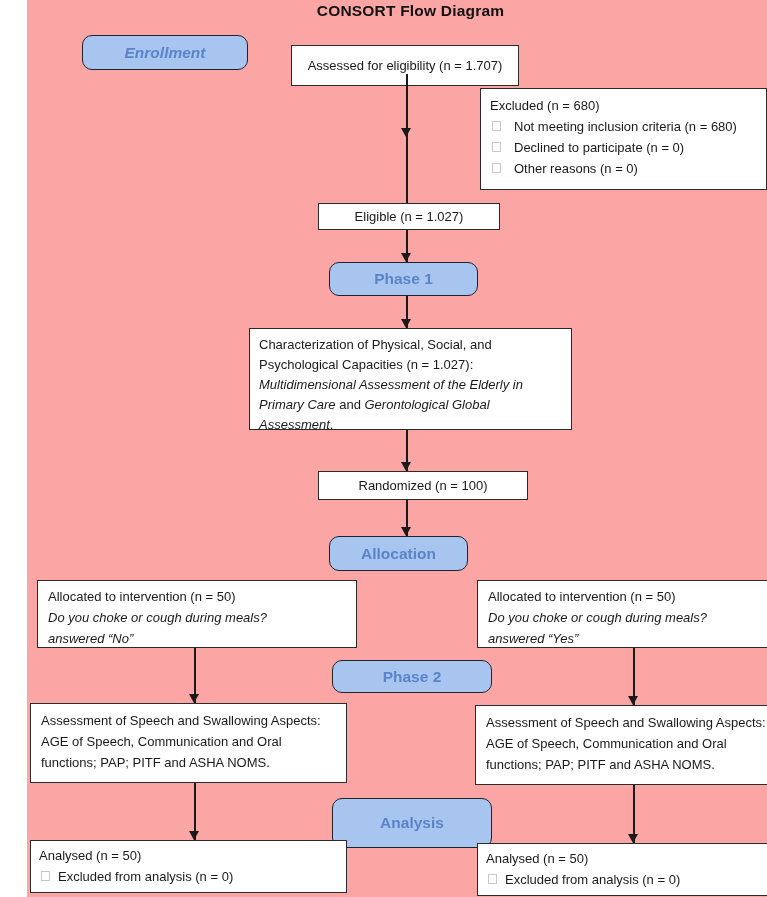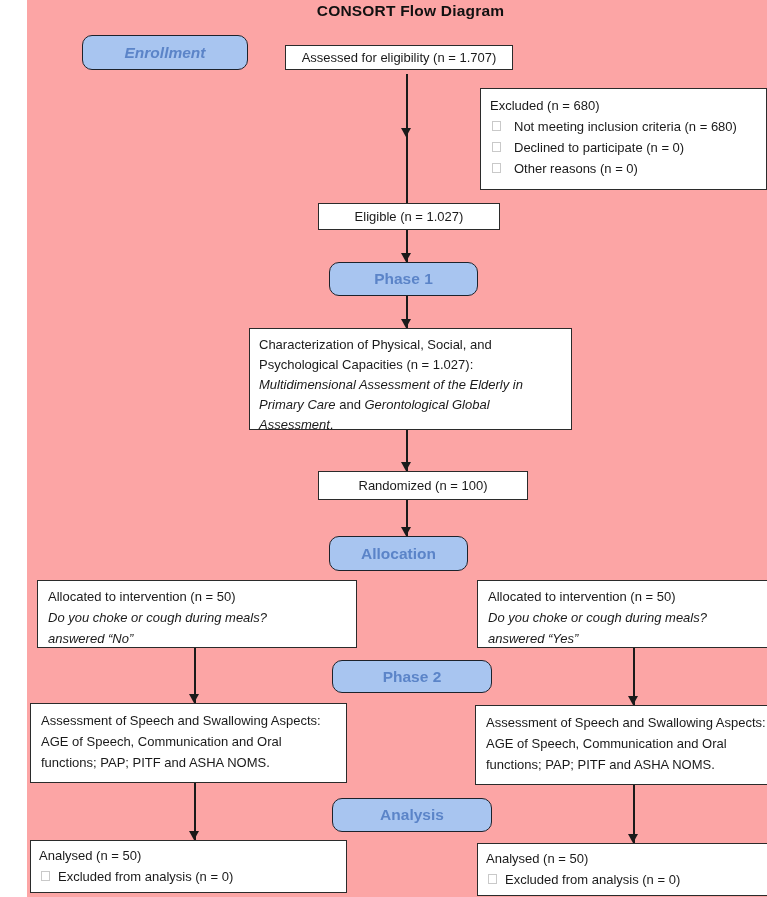--- a/index.html
+++ b/index.html
@@ -46,21 +46,21 @@
 <body>
 
 <div class="canvas">
 
   <div class="title">CONSORT Flow Diagram</div>
 
   <div class="pill" style="left:55px;top:35px;width:166px;height:35px;font-style:italic;">
     <span>Enrollment</span>
   </div>
 
-  <div class="box center" style="left:258px;top:45px;width:228px;height:25px;">
+  <div class="box center" style="left:264px;top:45px;width:228px;height:41px;">
     <span>Assessed for eligibility (n = 1.707)</span>
   </div>
 
   <div class="vline" style="left:379px;top:74px;height:129px;"></div>
   <div class="arrowhead" style="left:374px;top:128px;"></div>
 
   <div class="box thick excluded" style="left:453px;top:88px;width:287px;height:102px;line-height:21px;padding-top:6px;">
     <div>Excluded (n = 680)</div>
     <div class="bullet-row">
       <span class="bullet-sq"></span>
@@ -130,21 +130,21 @@
   <div class="arrowhead" style="left:601px;top:696px;"></div>
 
   <div class="box thick lh21" style="left:3px;top:703px;width:317px;height:80px;padding:6px 10px;">
     <span>Assessment of Speech and Swallowing Aspects: AGE of Speech, Communication and Oral functions; PAP; PITF and ASHA NOMS.</span>
   </div>
 
   <div class="box thick lh21" style="left:448px;top:705px;width:315px;height:80px;padding:6px 10px;">
     <span>Assessment of Speech and Swallowing Aspects: AGE of Speech, Communication and Oral functions; PAP; PITF and ASHA NOMS.</span>
   </div>
 
-  <div class="pill" style="left:305px;top:798px;width:160px;height:34px;">
+  <div class="pill" style="left:305px;top:798px;width:160px;height:50px;">
     <span>Analysis</span>
   </div>
 
   <div class="vline" style="left:167px;top:783px;height:57px;"></div>
   <div class="arrowhead" style="left:162px;top:831px;"></div>
   <div class="vline" style="left:606px;top:785px;height:58px;"></div>
   <div class="arrowhead" style="left:601px;top:834px;"></div>
 
   <div class="box thick lh21 analysed" style="left:3px;top:840px;width:317px;height:53px;padding:4px 8px;">
     <div>Analysed (n = 50)</div>

